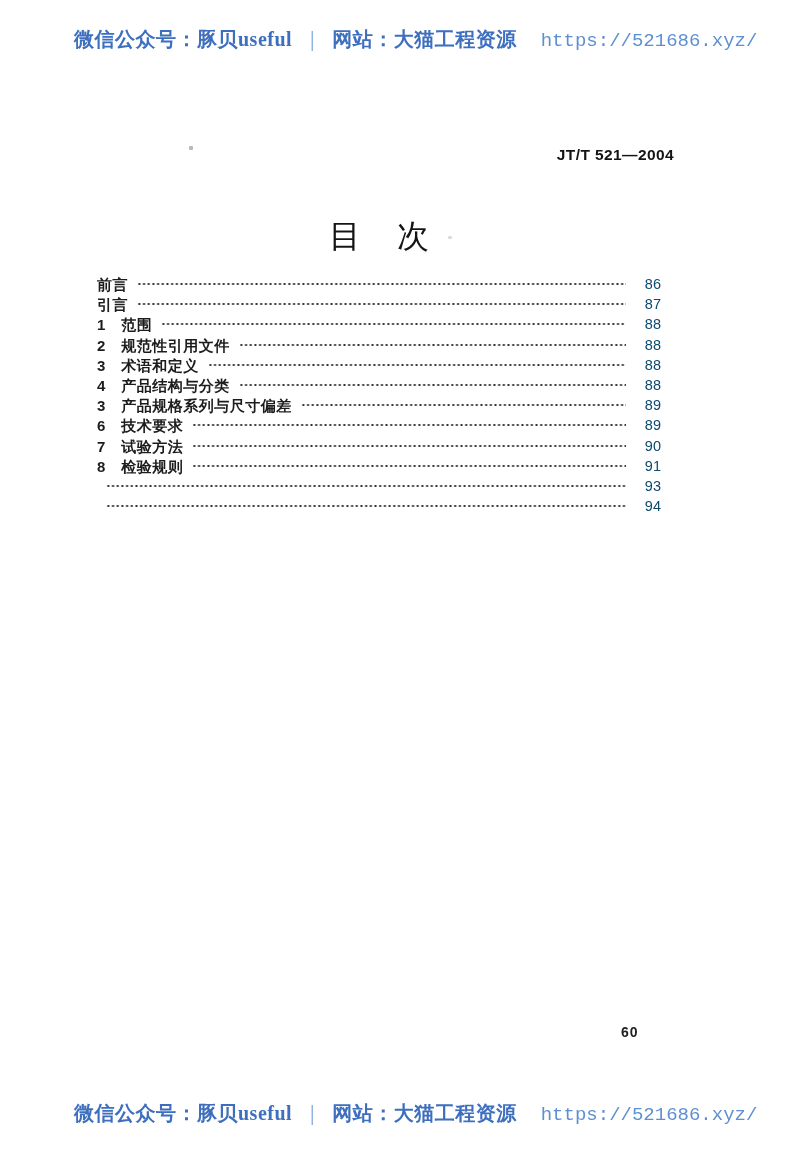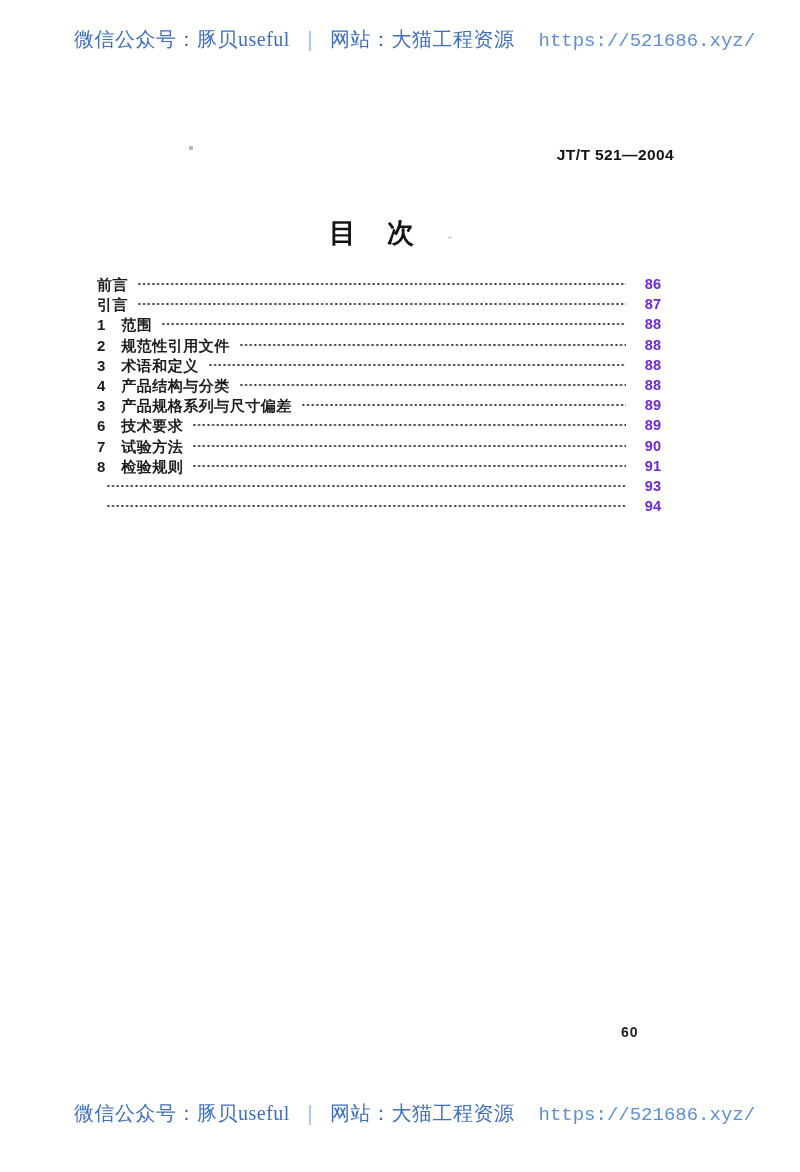--- a/index.html
+++ b/index.html
@@ -18,42 +18,42 @@
     position: absolute;
     left: 74px;
     width: 700px;
     font-family: "Liberation Serif", serif;
     font-size: 20px;
     letter-spacing: 0.5px;
     white-space: nowrap;
   }
   .watermark-top { top: 26px; }
   .watermark-bottom { top: 1100px; }
-  .wm-cn { color: #3e6fbe; }
+  .wm-cn { color: #3e6fbe; font-weight: bold; }
   .wm-sep { color: #7fa7dc; margin: 0 10px; }
   .wm-url { color: #5d8fd2; margin-left: 24px; font-family: "Liberation Mono", monospace; font-size: 19px; letter-spacing: 0; }
 
   
   .doc-code {
     position: absolute;
     top: 146px;
     right: 126px;
     font-size: 15.5px;
     font-weight: bold;
     letter-spacing: 0.4px;
     color: #141414;
   }
 
   
   .page-title {
     position: absolute;
     top: 215px;
     left: 329px;
-    font-size: 27px;
-    font-weight: bold;
+    font-size: 32px;
+    font-weight: normal;
     letter-spacing: 2px;
     color: #141414;
     white-space: pre;
   }
 
   
   .toc {
     position: absolute;
     top: 276px;
     left: 97px;
@@ -79,22 +79,22 @@
     background-image: radial-gradient(circle, #2e2e2e 0.9px, transparent 1.25px);
     background-size: 4.7px 12px;
     background-repeat: repeat-x;
     background-position: left 50%;
   }
   .toc-page {
     flex: 0 0 auto;
     width: 28px;
     text-align: right;
     font-size: 14.5px;
-    font-weight: bold;
-    color: #6d28d9;
+    font-weight: normal;
+    color: #0c4a6e;
   }
 
   
   .page-number {
     position: absolute;
     top: 1024px;
     left: 621px;
     font-size: 14px;
     font-weight: bold;
     letter-spacing: 1px;

